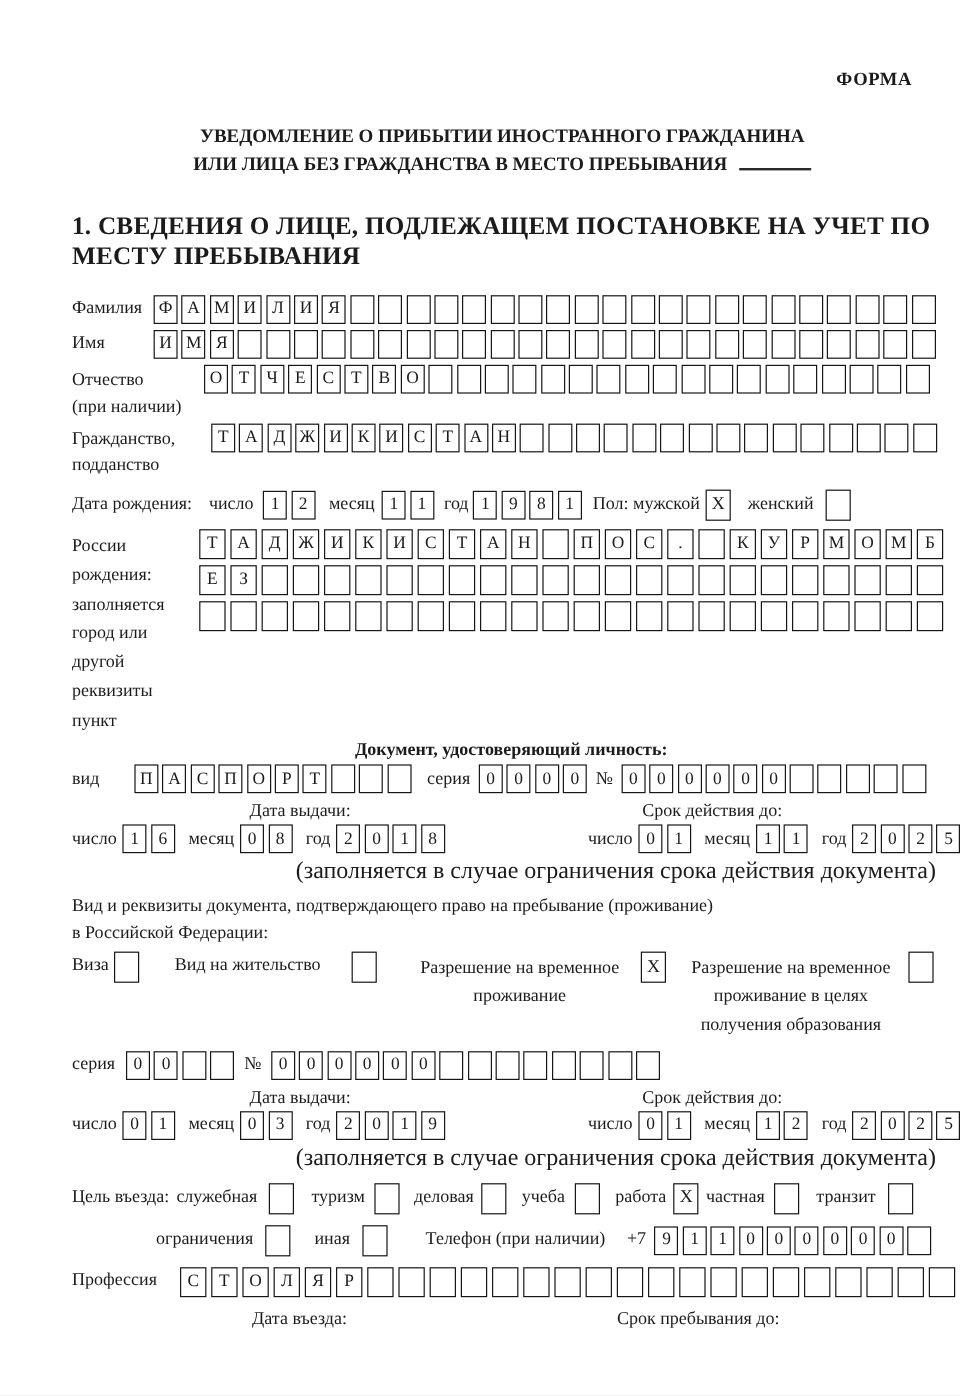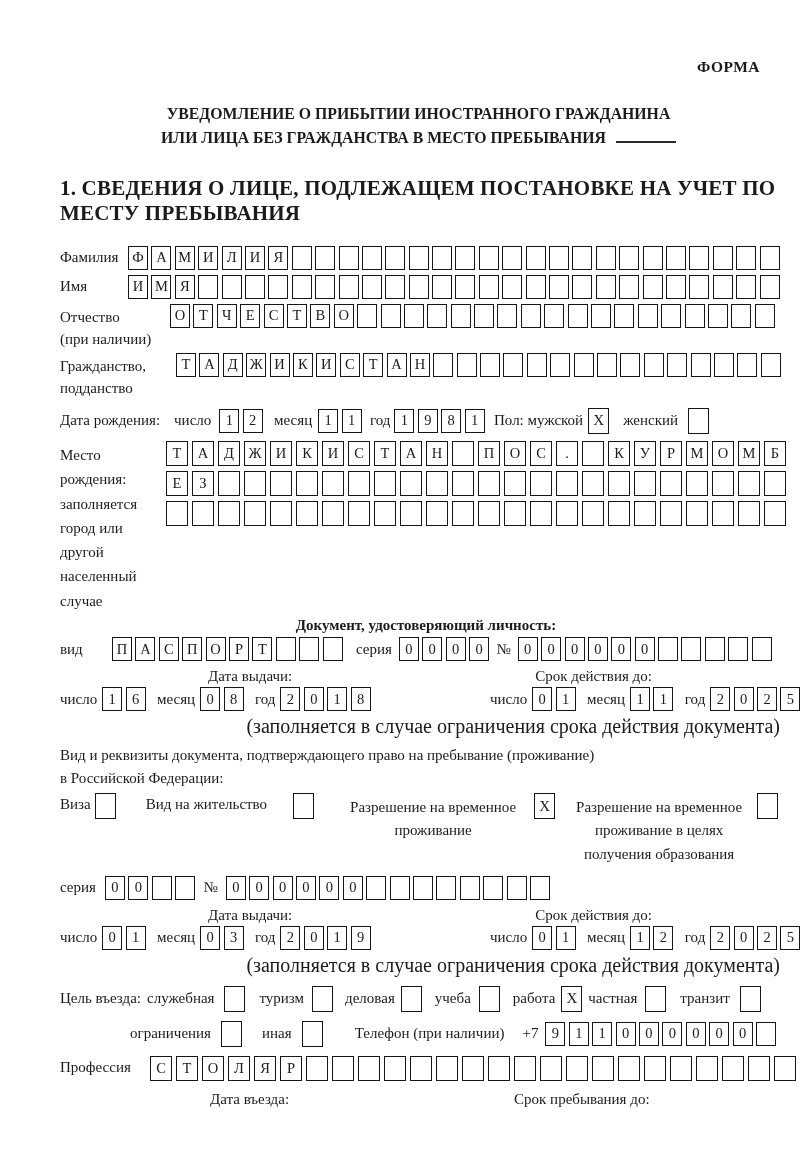--- a/index.html
+++ b/index.html
@@ -220,24 +220,24 @@
         <span class="cell">1</span>
       </span>
     <span style="margin-right:5px">Пол: мужской</span>
     <span class="checkbox">X</span>
     <span style="margin:0 10px 0 14px">женский</span>
     <span class="checkbox"></span>
   </div>
 
   <div class="row" style="margin-top:7px">
     <div class="lblcol" style="width:106px; line-height:1.62">
-      <div>Место рождения:</div>
+      <div>России рождения:</div>
       <div>заполняется</div>
       <div>город или другой</div>
-      <div>населенный случае</div>
+      <div>реквизиты пункт</div>
     </div>
     <div class="boxcol wide">
       <span class="cells">
           <span class="cell">Т</span>
           <span class="cell">А</span>
           <span class="cell">Д</span>
           <span class="cell">Ж</span>
           <span class="cell">И</span>
           <span class="cell">К</span>
           <span class="cell">И</span>

